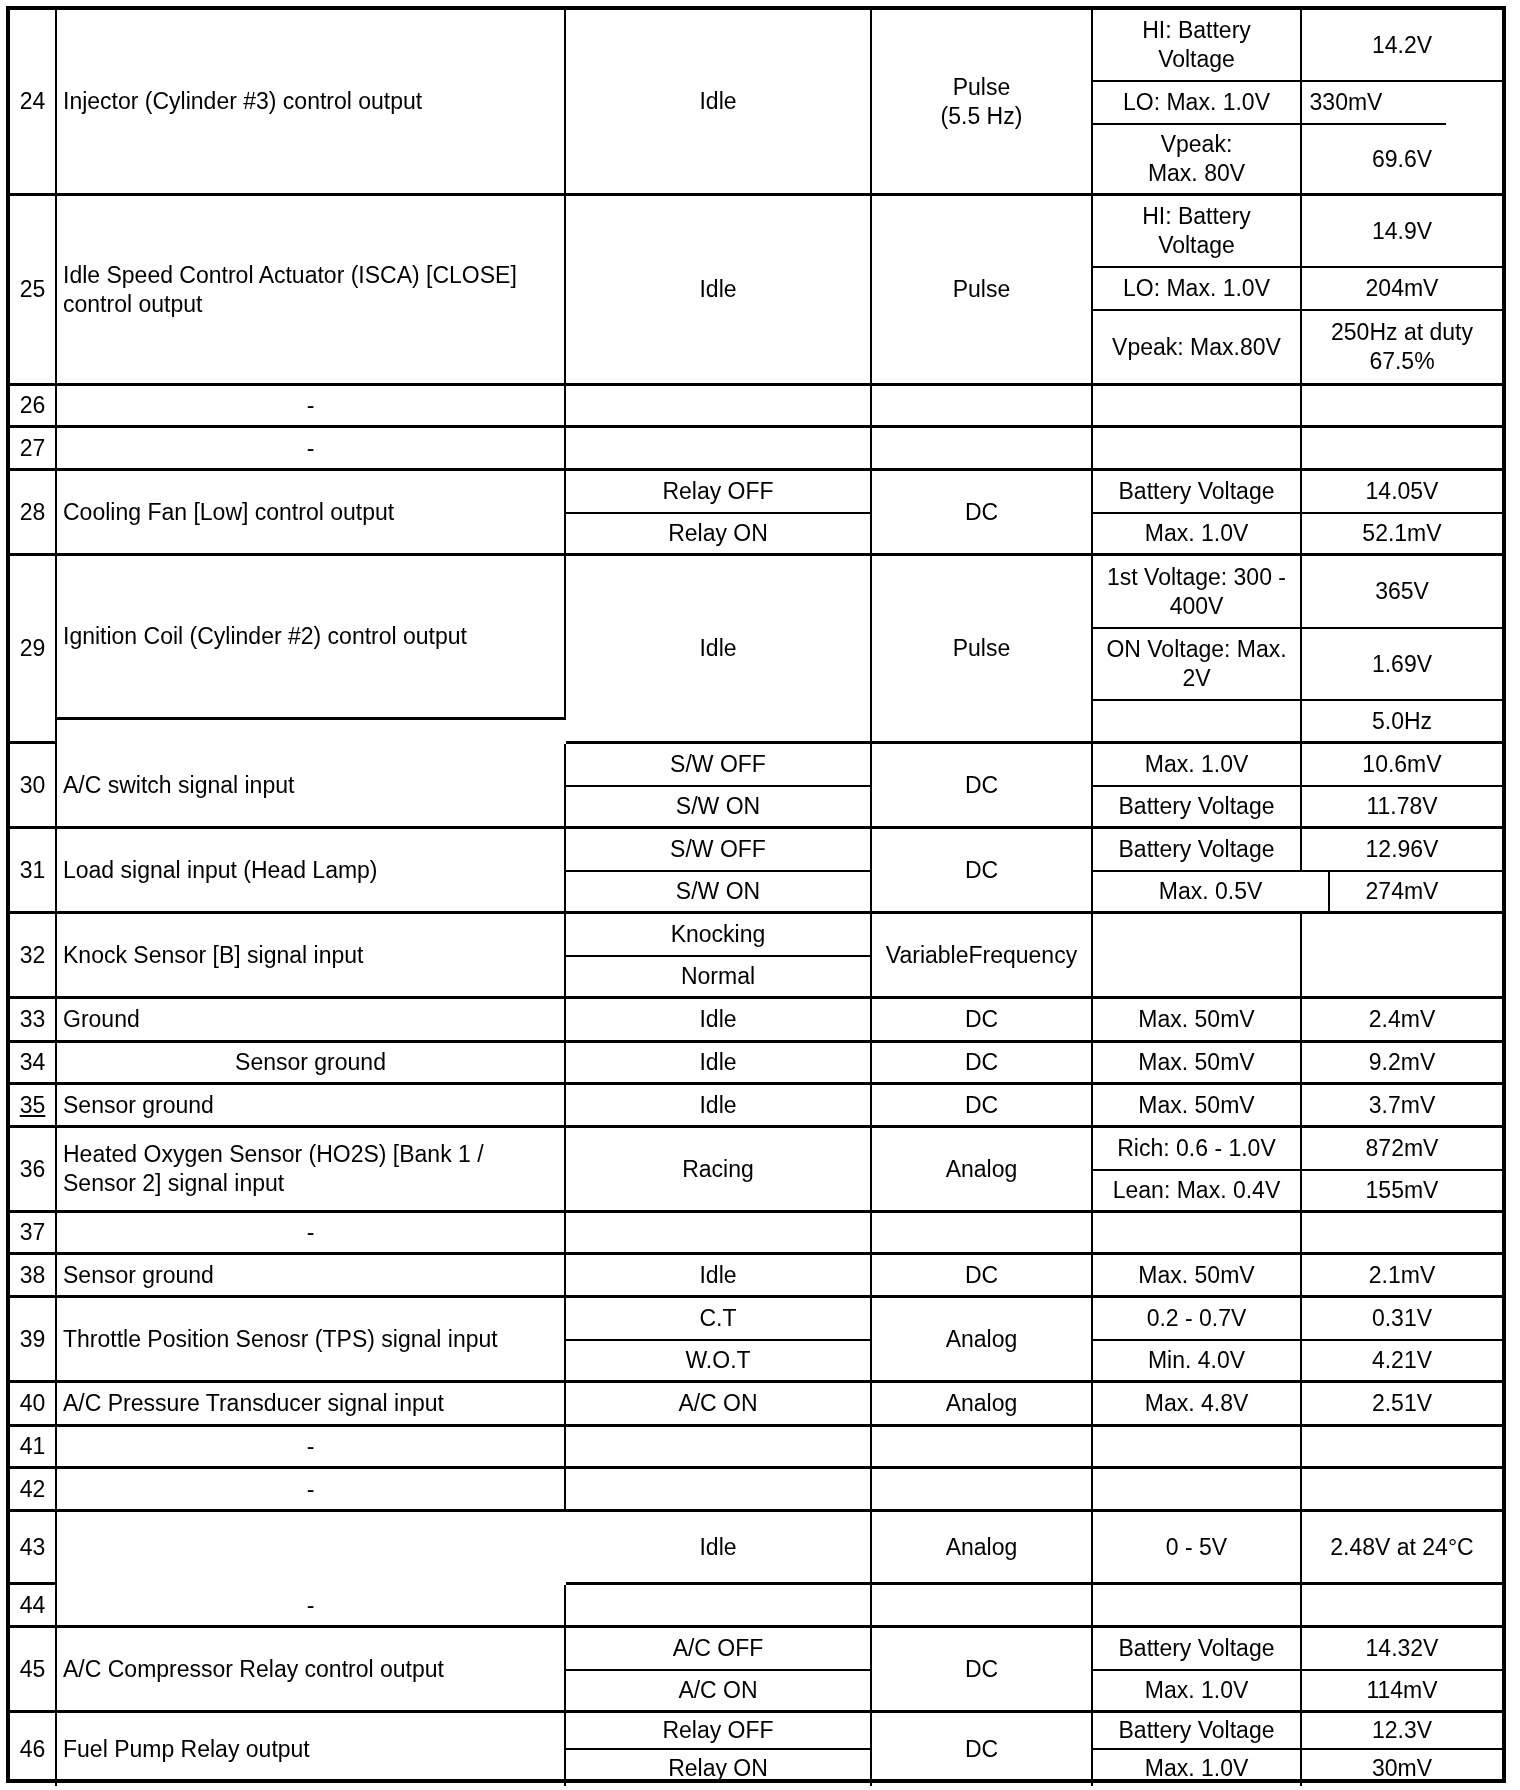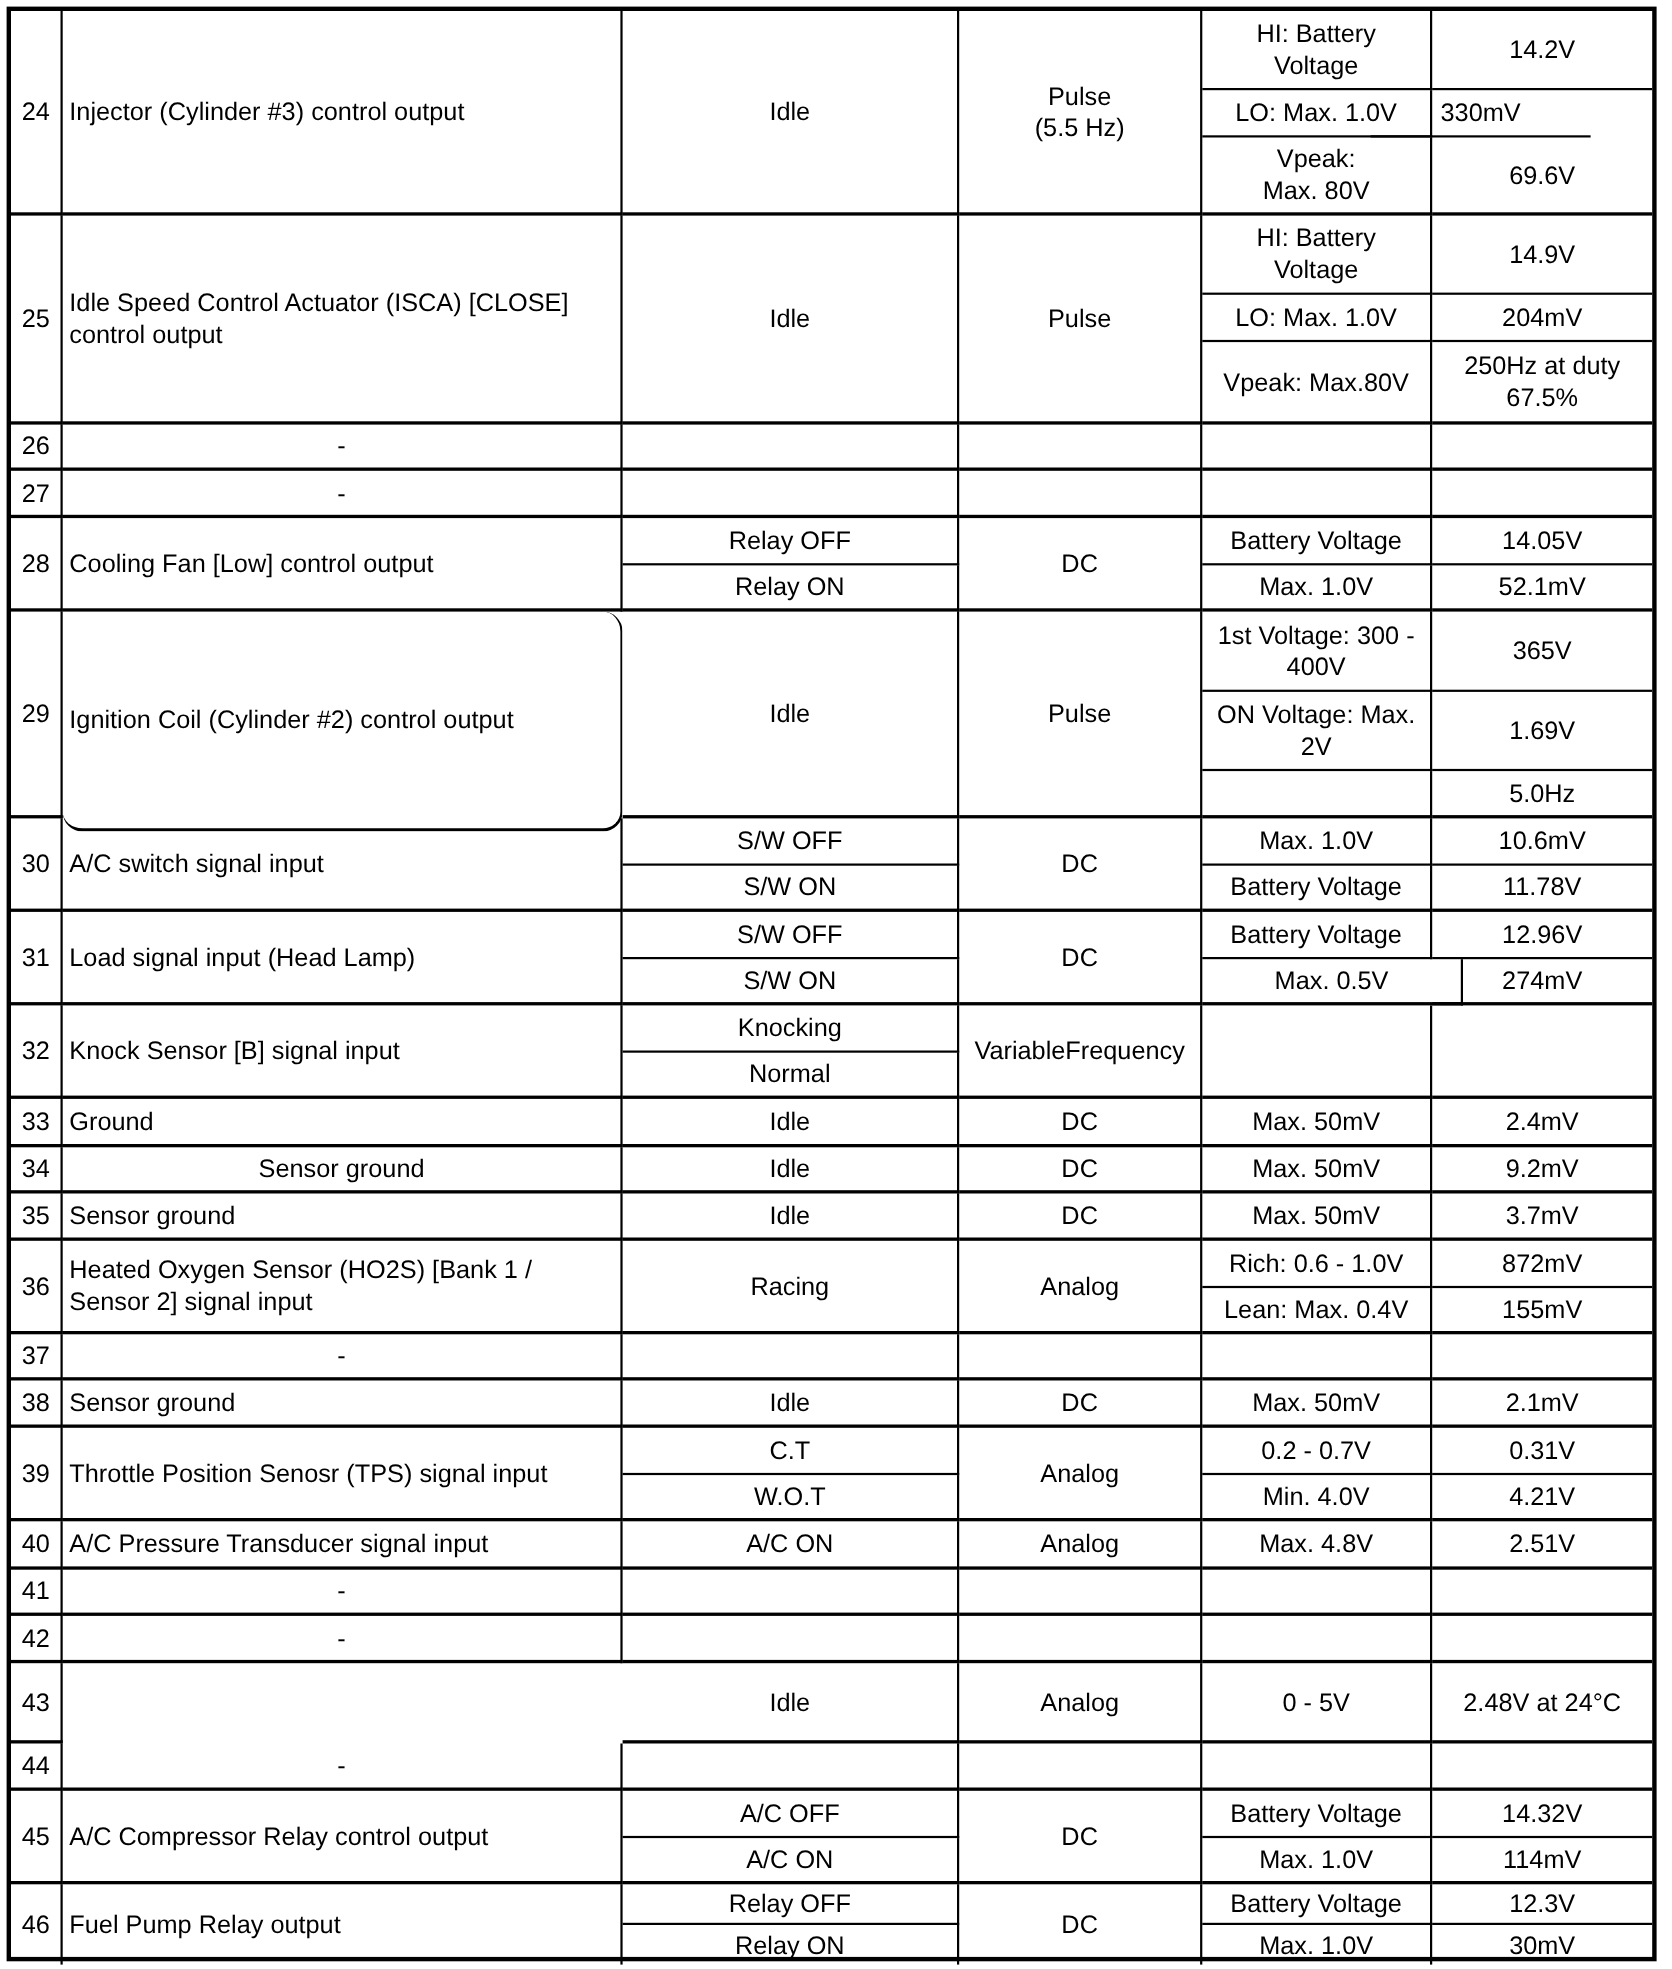--- a/index.html
+++ b/index.html
@@ -144,21 +144,21 @@
     </div>
     <div class="cell row-end" style="left: 1083px; top: 504px; width: 209px; height: 42px;">
       <span style="white-space: pre-line;">Max. 1.0V</span>
     </div>
     <div class="cell last-col row-end" style="left: 1292px; top: 504px; width: 200px; height: 42px;">
       <span style="white-space: pre-line;">52.1mV</span>
     </div>
     <div class="cell row-end" style="left: 0px; top: 546px; width: 47px; height: 188px;">
       <span style="white-space: pre-line;">29</span>
     </div>
-    <div class="cell left row-end" style="left: 47px; top: 546px; width: 509px; height: 200px; border-radius: 18px;">
+    <div class="cell left row-end" style="left: 47px; top: 546px; width: 509px; height: 164px;">
       <span style="white-space: pre-line;">Ignition Coil (Cylinder #2) control output</span>
     </div>
     <div class="cell row-end" style="left: 556px; top: 546px; width: 306px; height: 188px;">
       <span style="white-space: pre-line;">Idle</span>
     </div>
     <div class="cell row-end" style="left: 862px; top: 546px; width: 221px; height: 188px;">
       <span style="white-space: pre-line;">Pulse</span>
     </div>
     <div class="cell" style="left: 1083px; top: 546px; width: 209px; height: 73px;">
       <span style="white-space: pre-line;">1st Voltage: 300 -
@@ -284,21 +284,21 @@
     </div>
     <div class="cell row-end" style="left: 862px; top: 1033px; width: 221px; height: 42px;">
       <span style="white-space: pre-line;">DC</span>
     </div>
     <div class="cell row-end" style="left: 1083px; top: 1033px; width: 209px; height: 42px;">
       <span style="white-space: pre-line;">Max. 50mV</span>
     </div>
     <div class="cell last-col row-end" style="left: 1292px; top: 1033px; width: 200px; height: 42px;">
       <span style="white-space: pre-line;">9.2mV</span>
     </div>
-    <div class="cell row-end" style="left: 0px; top: 1075px; width: 47px; height: 43px;">
+    <div class="cell row-end" style="left: 0px; top: 1075px; width: 47px; height: 43px; text-decoration: underline;">
       <span style="white-space: pre-line;">35</span>
     </div>
     <div class="cell left row-end" style="left: 47px; top: 1075px; width: 509px; height: 43px;">
       <span style="white-space: pre-line;">Sensor ground</span>
     </div>
     <div class="cell row-end" style="left: 556px; top: 1075px; width: 306px; height: 43px;">
       <span style="white-space: pre-line;">Idle</span>
     </div>
     <div class="cell row-end" style="left: 862px; top: 1075px; width: 221px; height: 43px;">
       <span style="white-space: pre-line;">DC</span>

